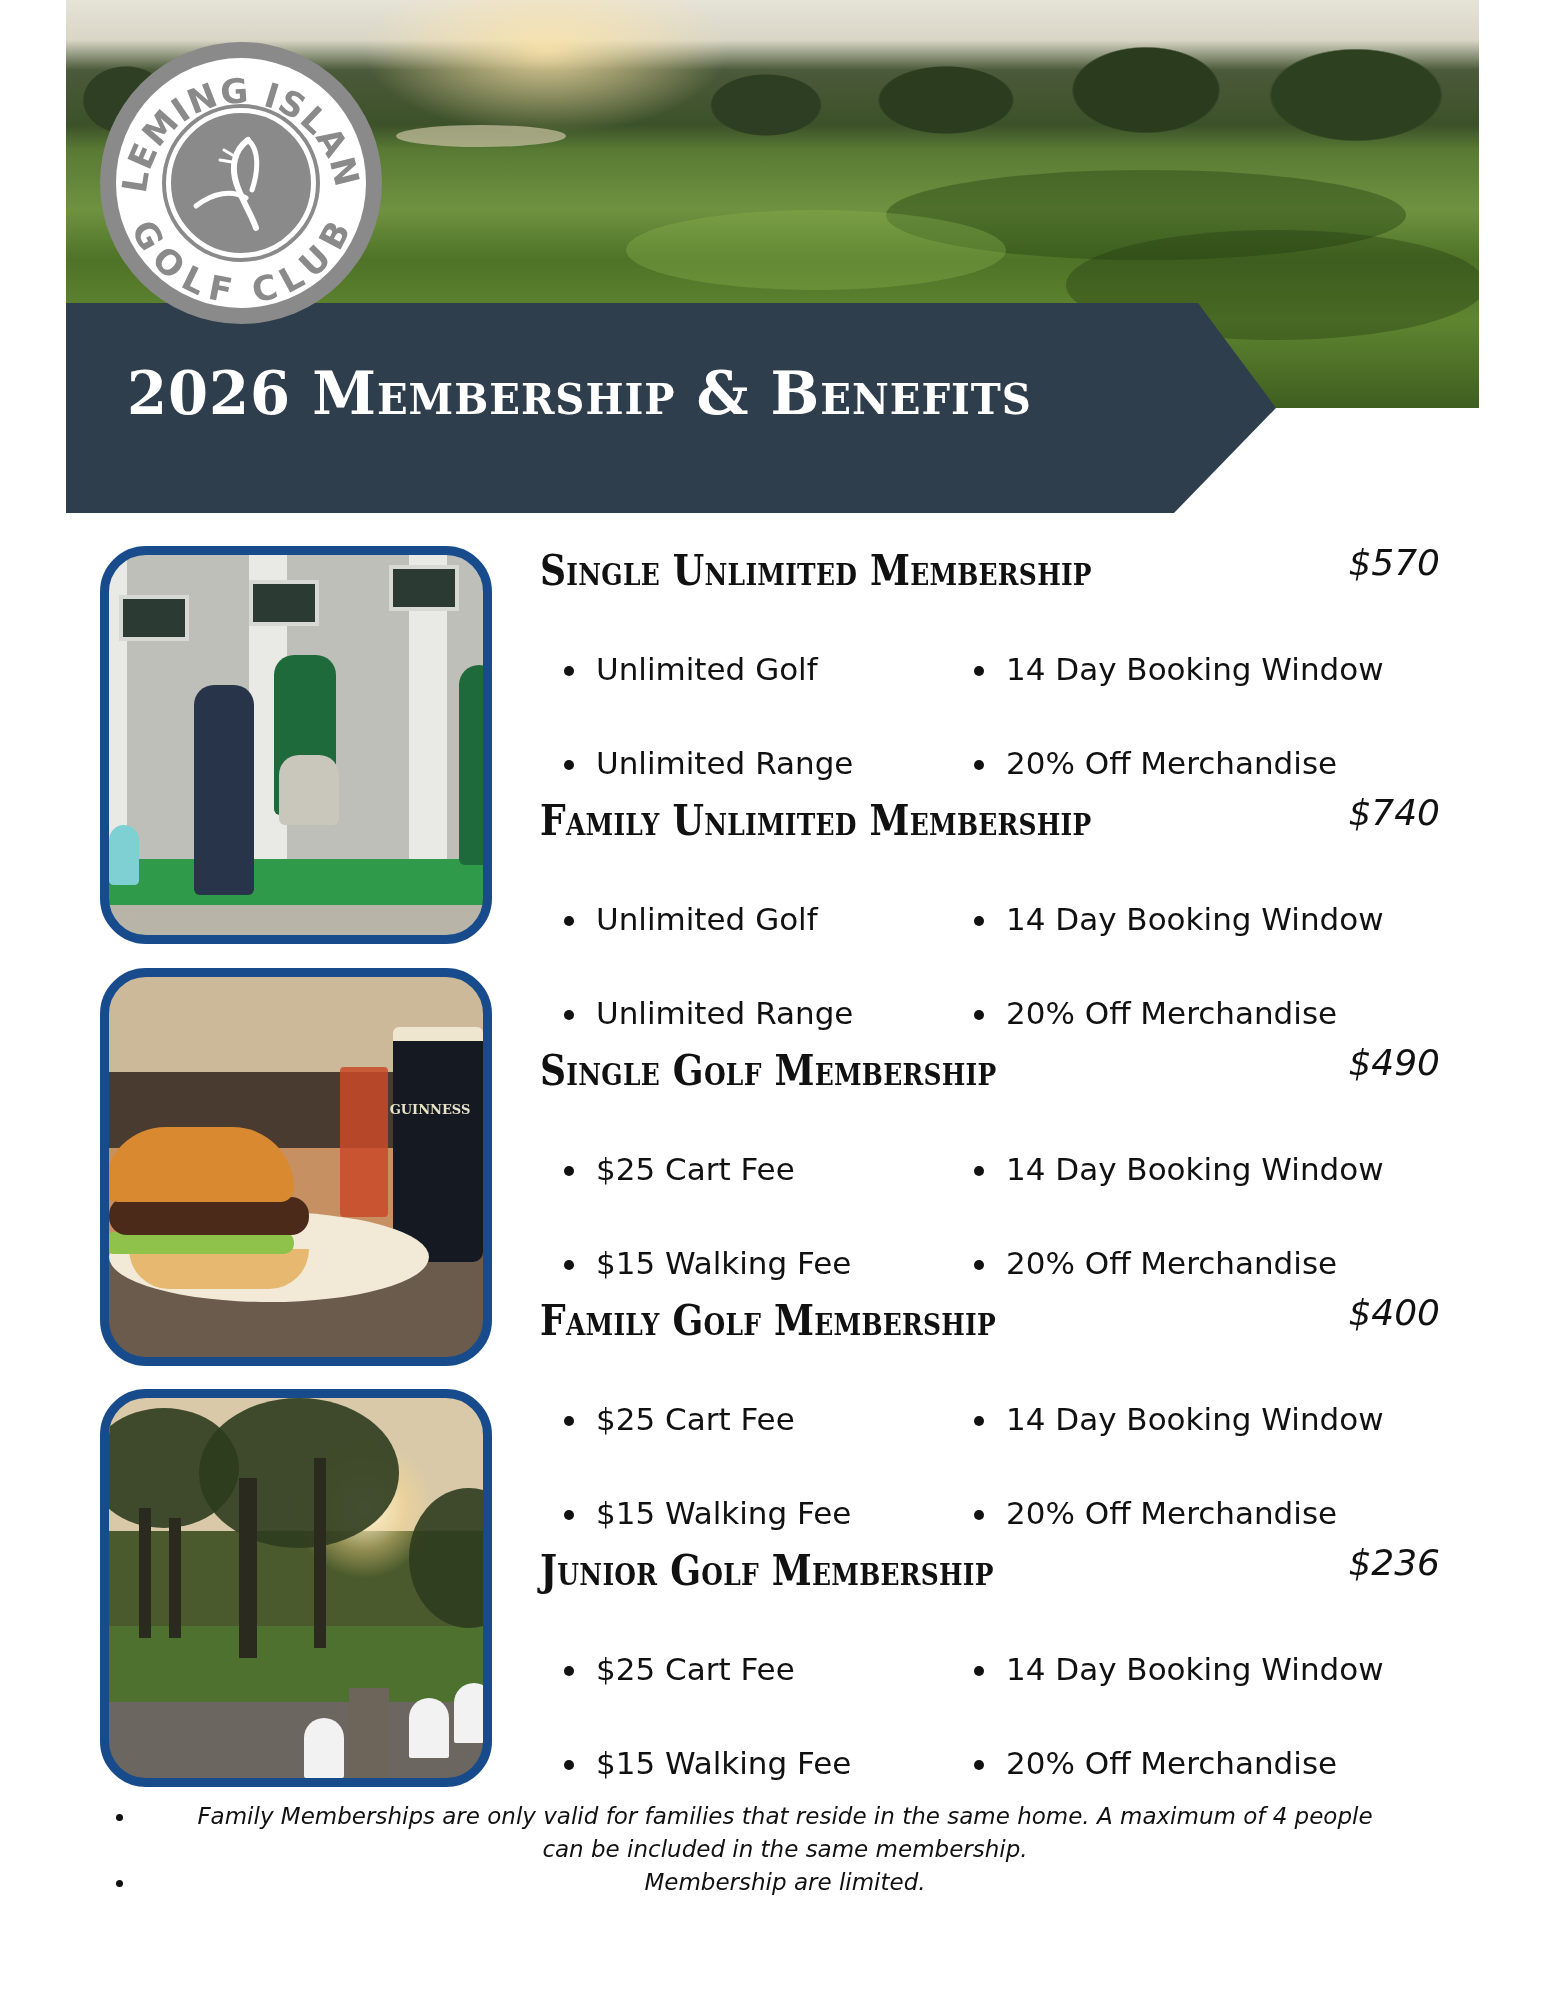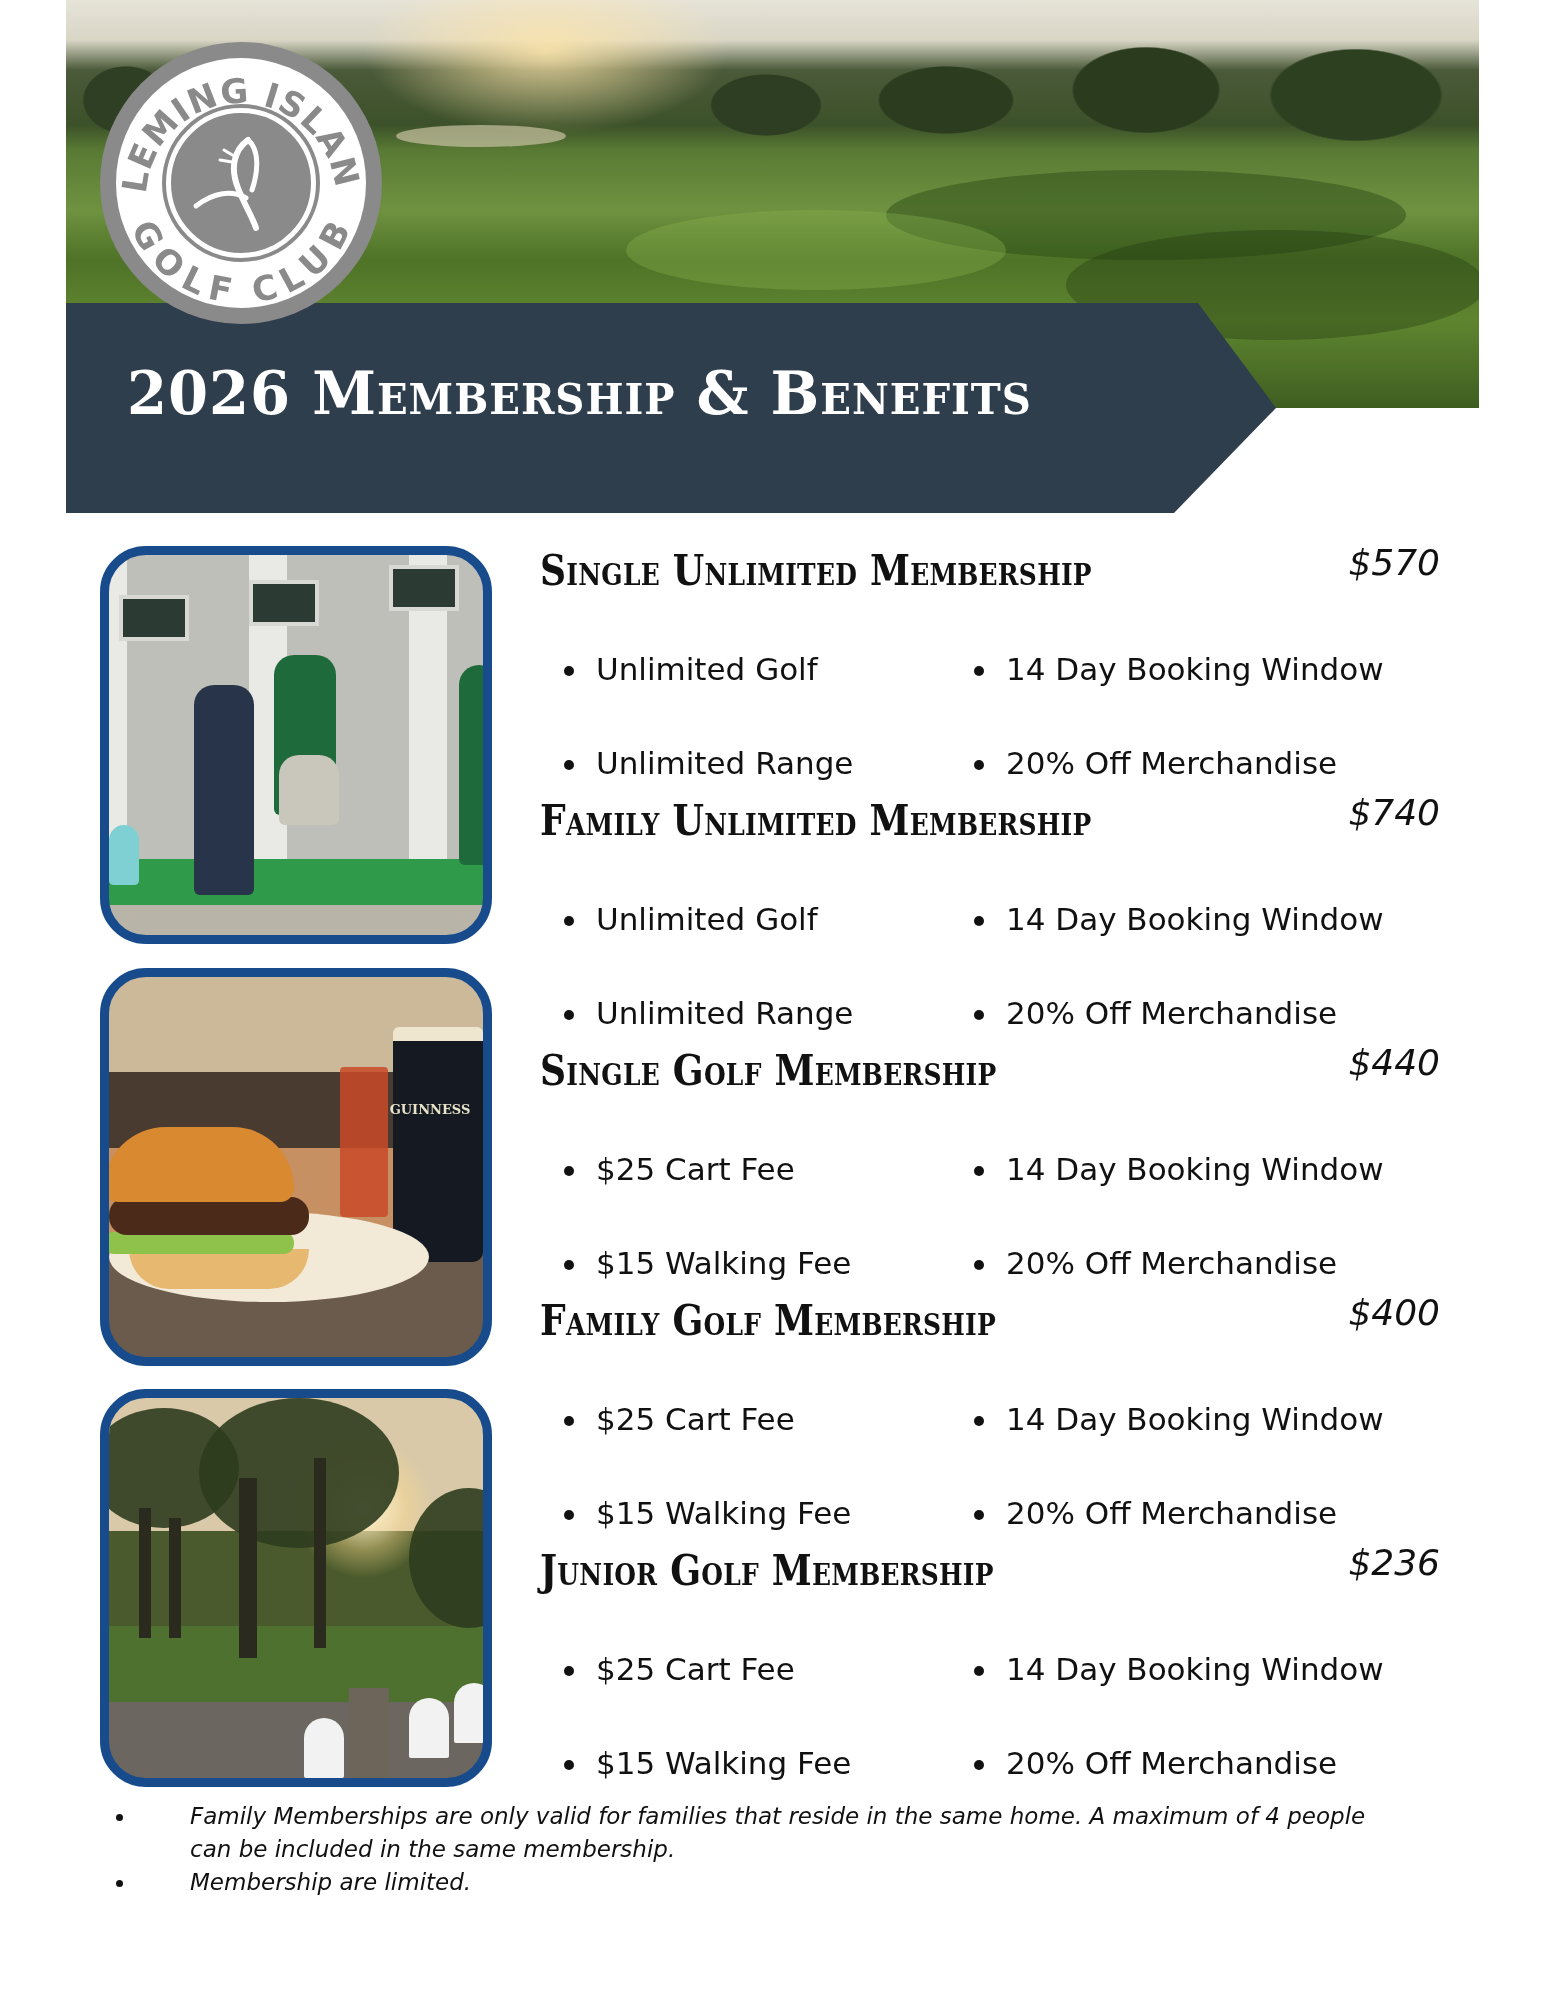--- a/index.html
+++ b/index.html
@@ -120,21 +120,21 @@
   }
   .m-benefits li { position: relative; padding-left: 36px; white-space: nowrap; margin-top: 46px; }
   .m-benefits li::before {
     content: ""; position: absolute; left: 4px; top: 18px; width: 10px; height: 10px;
     border-radius: 50%; background: #111;
   }
 
   
   .notes { position: absolute; left: 100px; top: 1800px; width: 1300px; list-style: none; }
   .notes li {
-    position: relative; text-align: left; padding: 0 20px 0 90px;
+    position: relative; text-align: center; padding: 0 20px 0 90px;
     font-family: "DejaVu Sans", sans-serif; font-style: italic; font-size: 23px; line-height: 33px; color: #111;
   }
   .notes li::before {
     content: ""; position: absolute; left: 16px; top: 14px; width: 7px; height: 7px; border-radius: 50%; background: #111;
   }
 </style>
 </head>
 <body>
 
 <div class="hero">
@@ -226,21 +226,21 @@
   <ul class="m-benefits">
     <li>Unlimited Golf</li>
     <li>14 Day Booking Window</li>
     <li>Unlimited Range</li>
     <li>20% Off Merchandise</li>
   </ul>
 </section>
 
 <section class="membership" style="top:1050px;">
   <h2 class="m-title">Single Golf Membership</h2>
-  <div class="m-price">$440</div>
+  <div class="m-price">$490</div>
   <ul class="m-benefits">
     <li>$25 Cart Fee</li>
     <li>14 Day Booking Window</li>
     <li>$15 Walking Fee</li>
     <li>20% Off Merchandise</li>
   </ul>
 </section>
 
 <section class="membership" style="top:1300px;">
   <h2 class="m-title">Family Golf Membership</h2>

